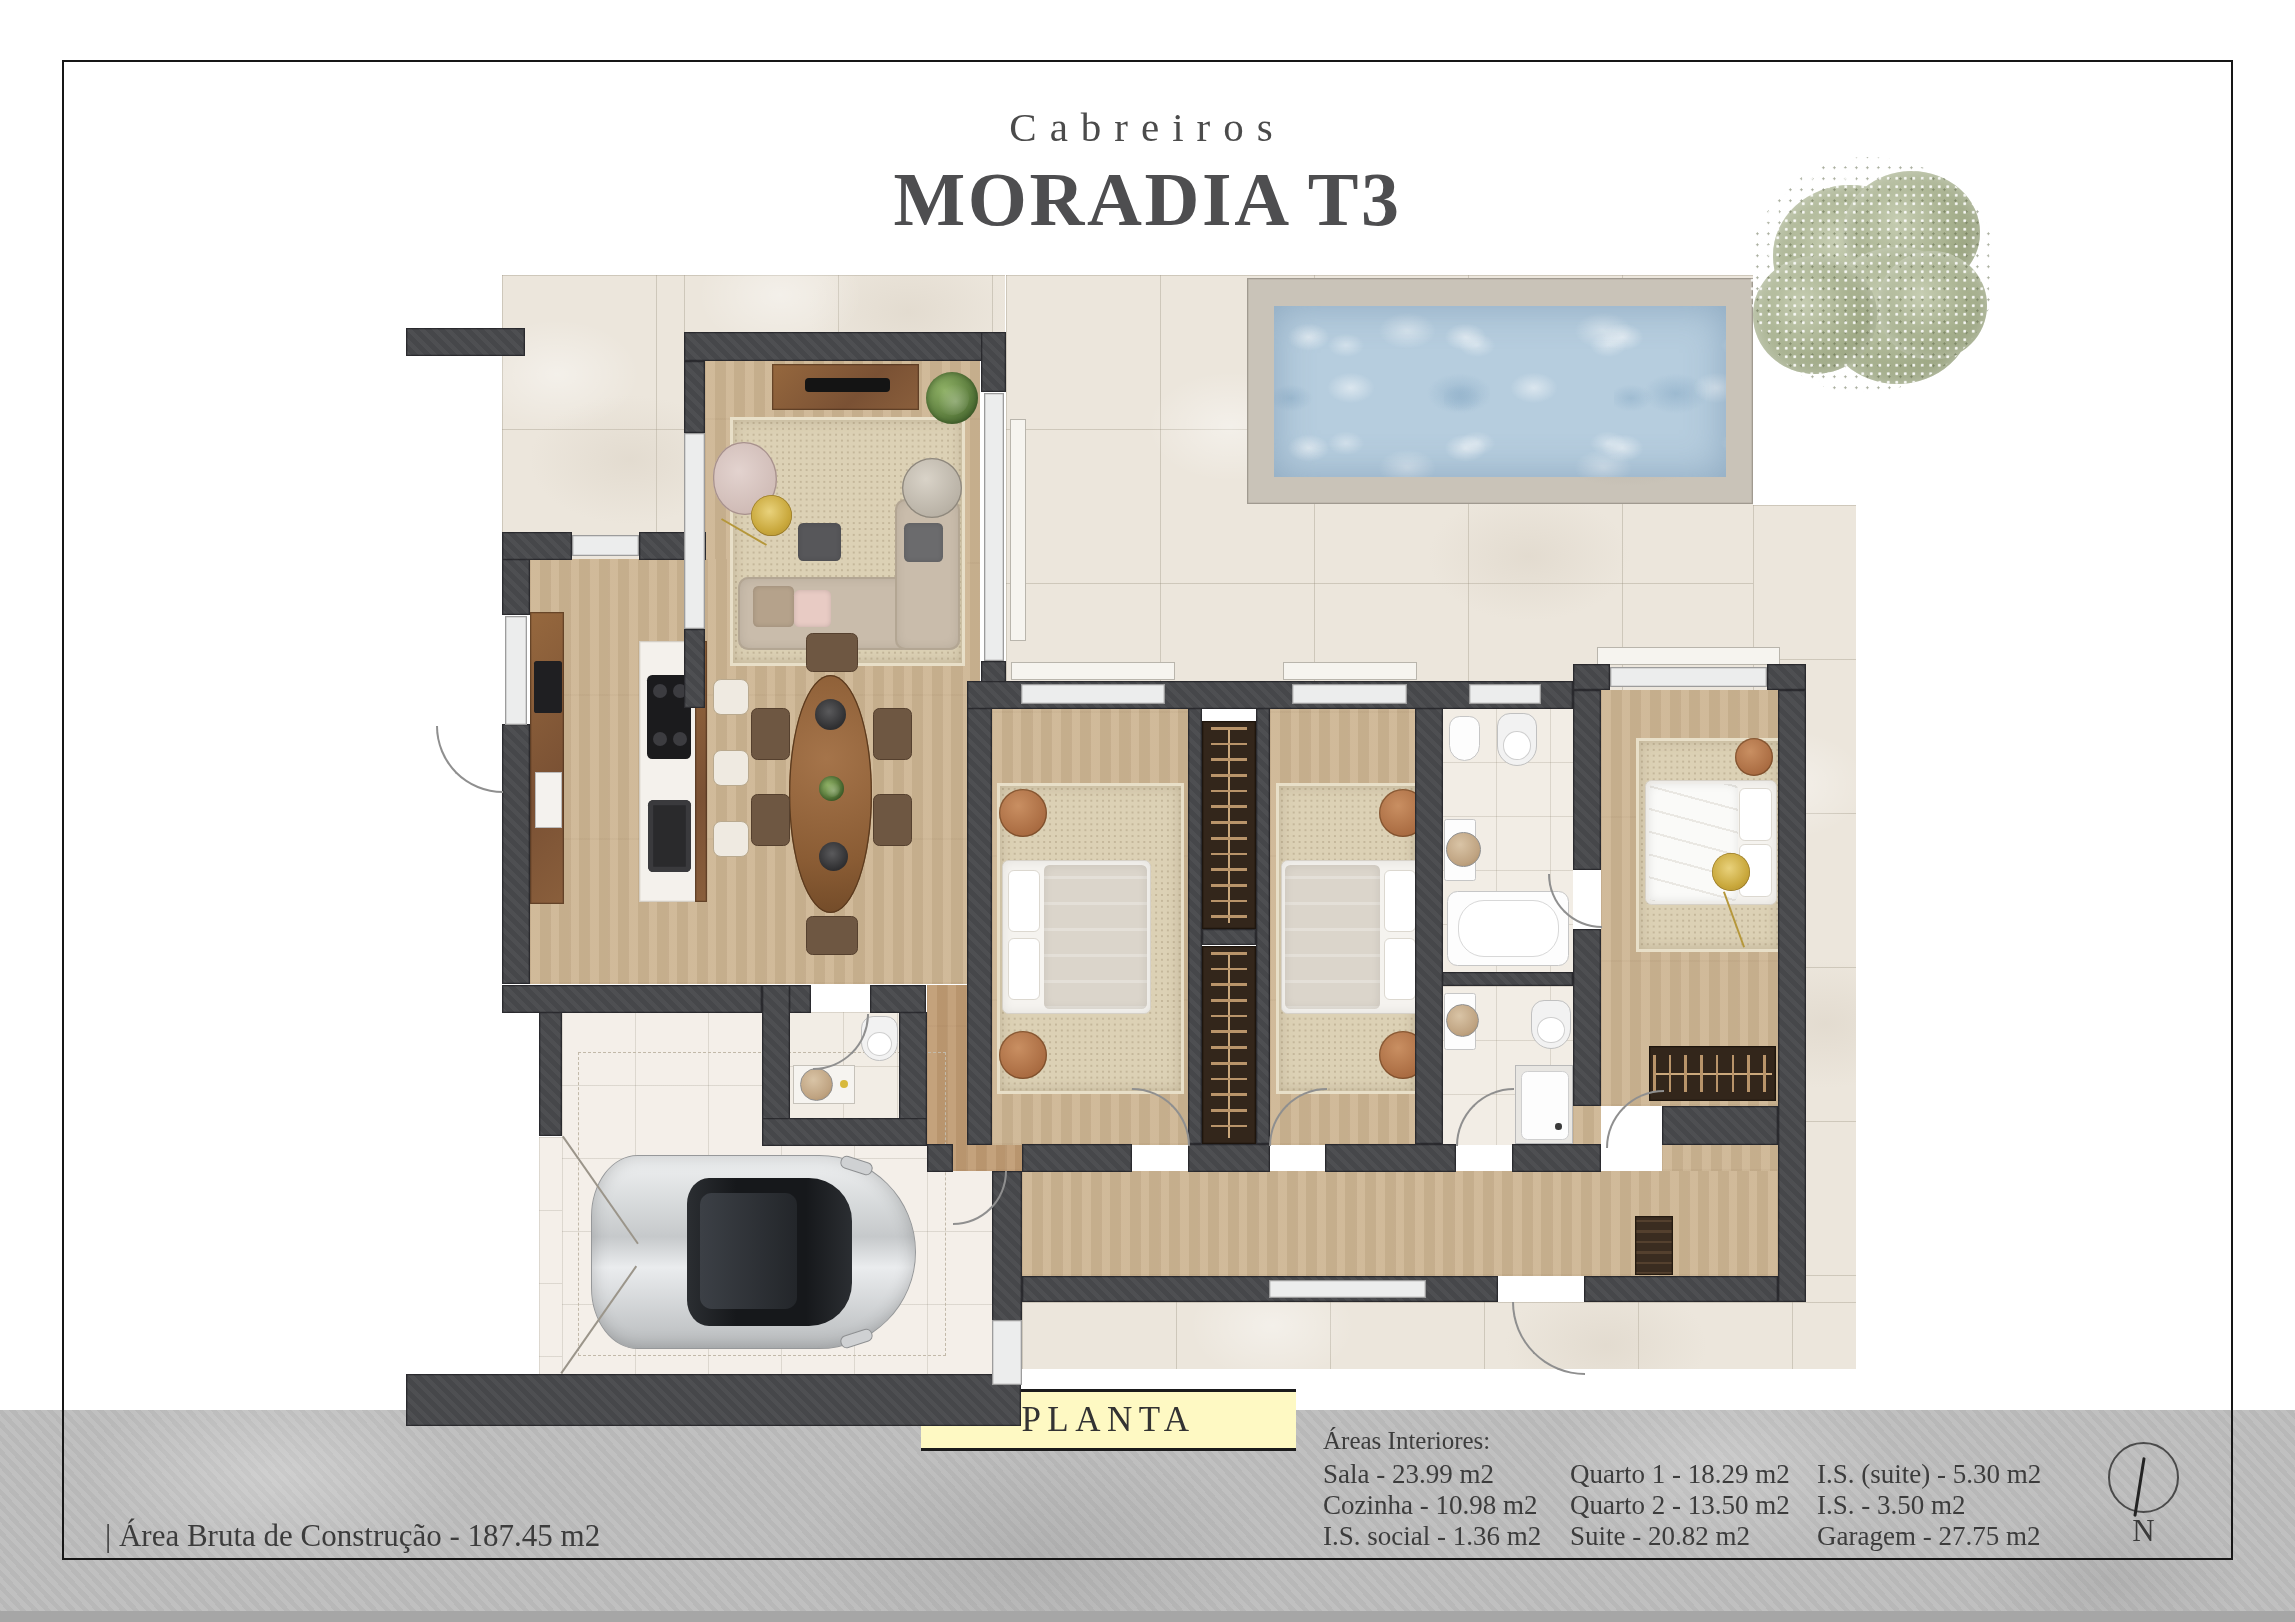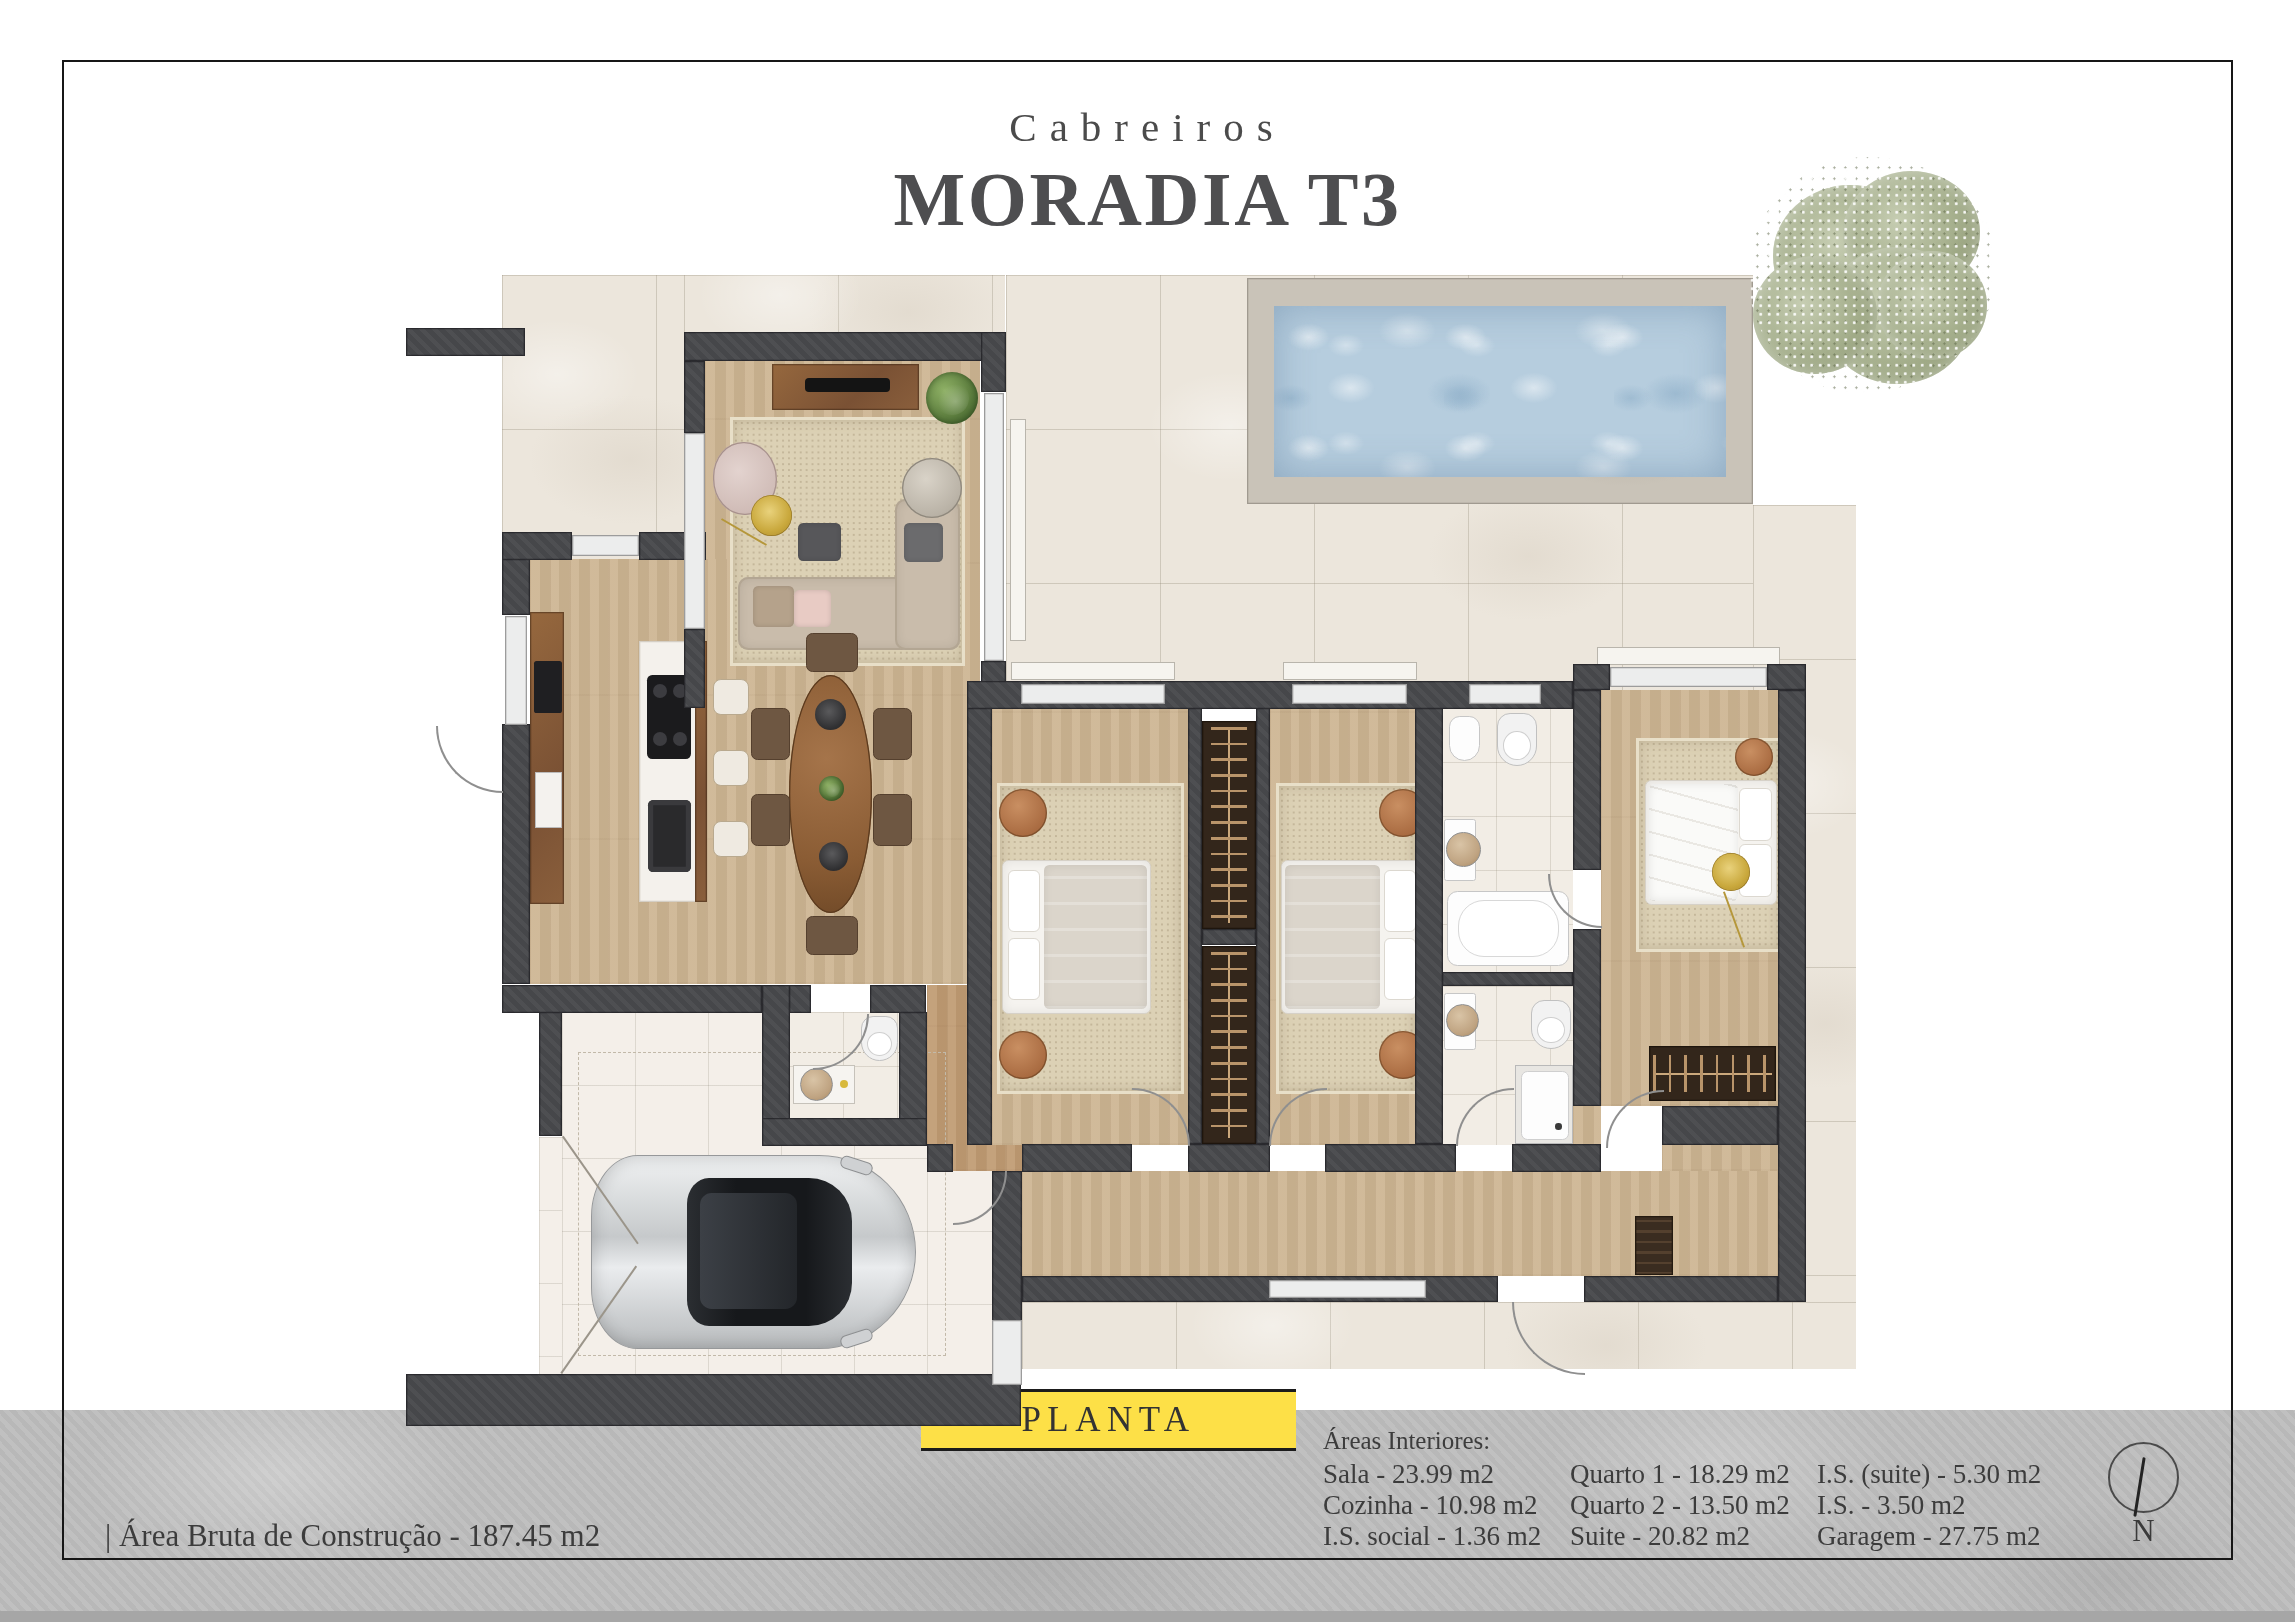--- a/index.html
+++ b/index.html
@@ -16,21 +16,21 @@
           radial-gradient(249px 131px at 75% 25%, rgba(255,255,255,.2), transparent 70%),
           radial-gradient(196px 118px at 92% 80%, rgba(110,110,110,.15), transparent 70%),
           repeating-linear-gradient(47deg, rgba(255,255,255,.05) 0 4.6px, rgba(90,90,90,.05) 4.6px 9.2px);}
   .band-edge{left:0;top:1611px;width:2295px;height:11.8px;background:#a6a6a6;z-index:2;}
 
   .brand{left:0;top:103px;width:2295px;text-align:center;font-size:41px;letter-spacing:13px;
          color:#4b4b4b;z-index:5;font-weight:400;}
   .main-title{left:0;top:156px;width:2295px;text-align:center;font-size:76px;letter-spacing:2.6px;
          color:#4e4e50;z-index:5;font-weight:700;}
 
-  .planta-box{left:921px;top:1389px;width:375px;height:56px;background:#fde047;z-index:6;
+  .planta-box{left:921px;top:1389px;width:375px;height:56px;background:#fef9c3;z-index:6;
          border-top:3.3px solid #1b1b1b;border-bottom:3.3px solid #1b1b1b;
          display:flex;align-items:center;justify-content:center;}
   .planta-box span{font-size:35px;letter-spacing:6.5px;color:#333;font-weight:500;}
 
   .stats{left:105px;top:1421px;z-index:6;color:#3c3c3c;font-size:31px;line-height:46px;white-space:pre;}
   .areas{left:1323px;top:1427px;z-index:6;color:#3c3c3c;}
   .areas .hd{font-size:25px;margin-bottom:3.9px;}
   .areas .grid{display:grid;grid-template-columns:247px 247px 275px;grid-auto-rows:31px;font-size:27px;}
 
   .compass-circle{left:2108px;top:1442px;width:67px;height:67px;border:2px solid #4a4a4a;border-radius:50%;z-index:6;}

